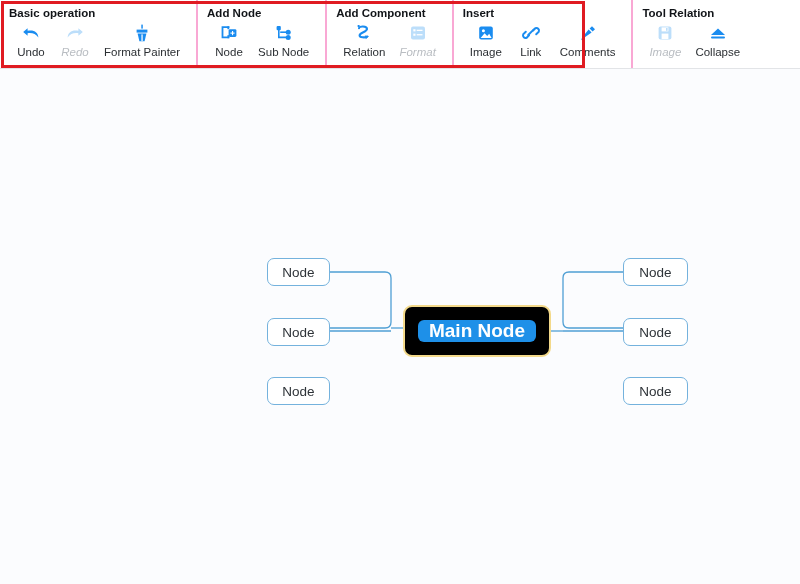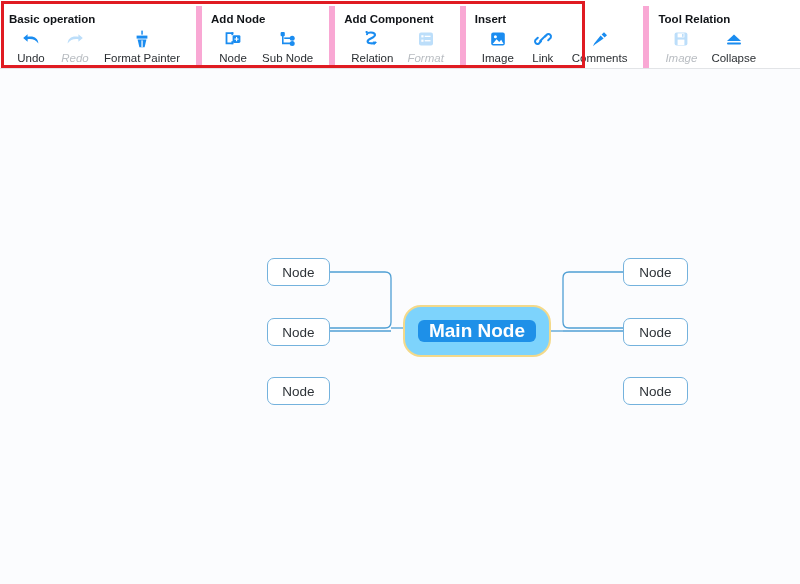--- a/index.html
+++ b/index.html
@@ -42,33 +42,33 @@
     height: 67px;
     border: 3px solid #e01b22;
     box-sizing: border-box;
     pointer-events: none;
     z-index: 20;
   }
 
   .tb-groups {
     position: absolute;
     left: 0;
-    top: 6px;
+    top: 0;
     height: 72px;
     display: flex;
     align-items: stretch;
   }
   .tb-group {
     position: relative;
     padding: 0 0 0 0;
     box-sizing: border-box;
     display: flex;
     flex-direction: column;
   }
-  .tb-group + .tb-group { border-left: 6px solid #f9a8d4; }
+  .tb-group + .tb-group { border-left: 2px solid #f9a8d4; }
   .tb-group-inner {
     padding: 6px 9px 0 9px;
   }
   .tb-title {
     font-size: 11.5px;
     font-weight: bold;
     color: #111418;
     line-height: 14px;
     white-space: nowrap;
     margin-bottom: 2px;
@@ -132,22 +132,22 @@
     justify-content: center;
     font-size: 13.5px;
     color: #2e3338;
     cursor: pointer;
   }
 
   #main-node-wrap {
     position: absolute;
     box-sizing: border-box;
     border: 2px solid #f3d98a;
-    border-radius: 18px;
-    background: #7dd3fc;
+    border-radius: 9px;
+    background: #000000;
     padding: 13px;
     cursor: pointer;
   }
   #main-node {
     width: 100%;
     height: 100%;
     box-sizing: border-box;
     background: #1e90e8;
     border-radius: 6px;
     display: flex;

